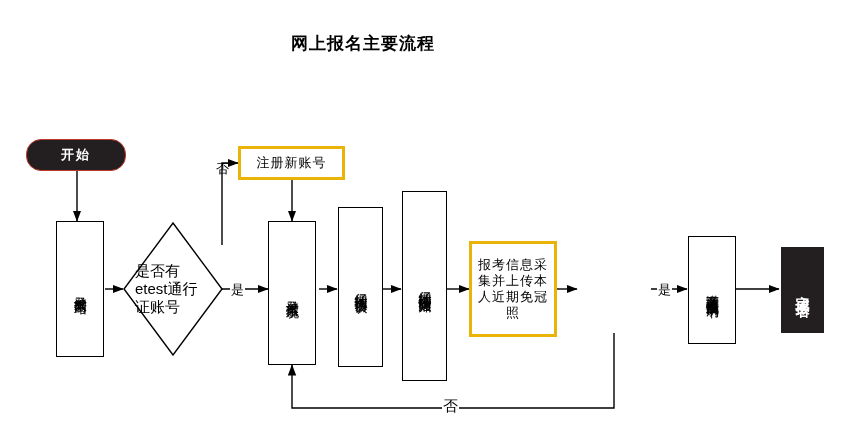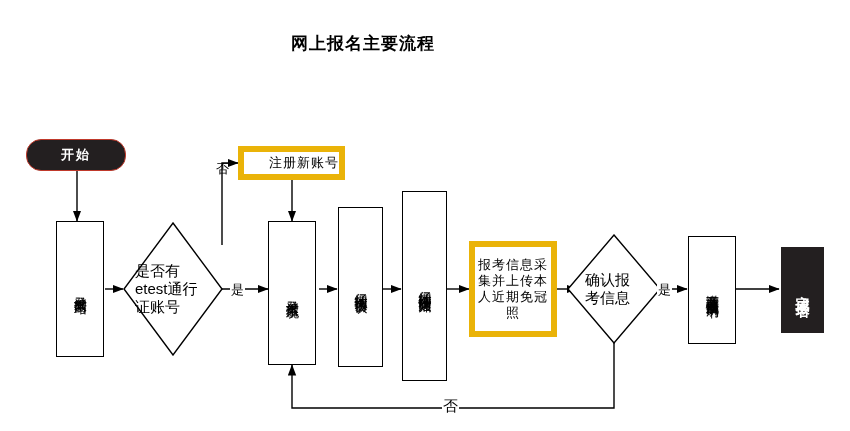--- a/index.html
+++ b/index.html
@@ -39,24 +39,23 @@
     background:#ffffff;
     border:1px solid #000000;
     writing-mode:vertical-rl;
     text-orientation:upright;
     font-size:13px;
     letter-spacing:1px;
     padding:4px 2px;
   }
   .hbox{
     background:#ffffff;
-    border:6px solid #eab308;
+    border:3px solid #eab308;
     font-size:13px;
     letter-spacing:1px;
-    justify-content:flex-end;
   }
 
   
   .start{
     background:#231f20;
     border:1.5px solid #c0392b;
     border-radius:11px;
     color:#ffffff;
     font-weight:bold;
     font-size:13px;
@@ -174,26 +173,20 @@
   </div>
 
   <div class="node vbox" style="left:402px;top:191px;width:45px;height:190px;">
     <span>仔细阅读疫情防控须知</span>
   </div>
 
   <div class="node hbox" style="left:469px;top:241px;width:88px;height:96px;padding:0;">
     <span style="display:block;line-height:1.25;">报考信息采集并上传本人近期免冠照</span>
   </div>
 
-  <div class="diamond" style="left:567px;top:234px;width:94px;height:110px;">
-    <svg class="shape" viewBox="0 0 94 110" preserveAspectRatio="none">
-      <polygon points="47,1 93,55 47,109 1,55" fill="#ffffff" stroke="#000000" stroke-width="1.4"></polygon>
-    </svg>
-    <div class="dlabel" style="padding:0 18px;">确认报考信息</div>
-  </div>
 
   <div class="node vbox" style="left:688px;top:236px;width:48px;height:108px;">
     <span>缴费并下载健康情况声明书</span>
   </div>
 
   <div class="node end" style="left:781px;top:247px;width:43px;height:86px;">
     <span>完成报名</span>
   </div>
 
   <div class="edge-label wm" style="left:215px;top:152px;">否</div>

